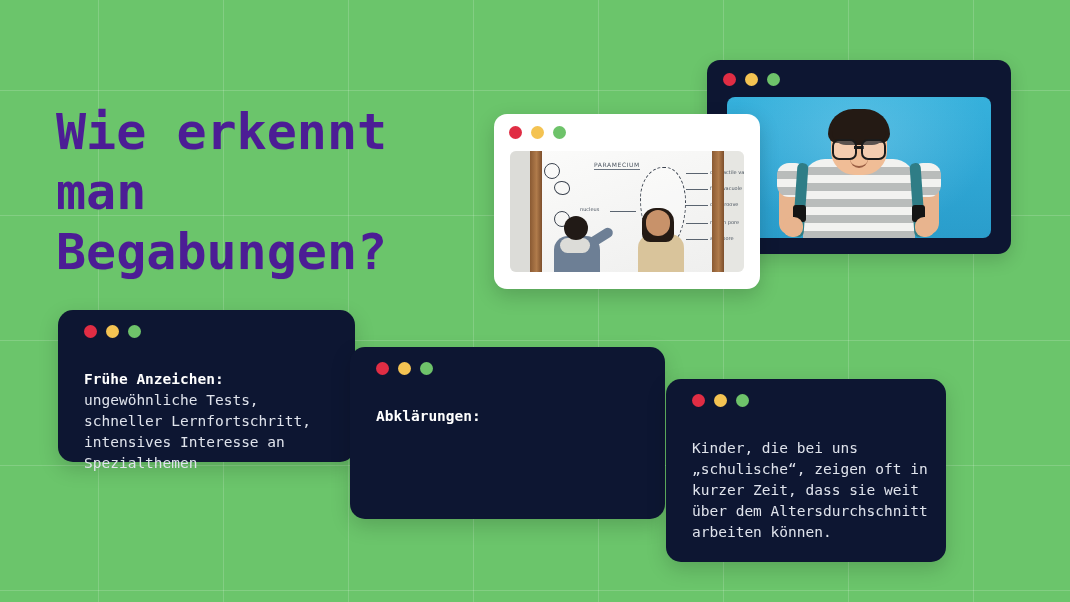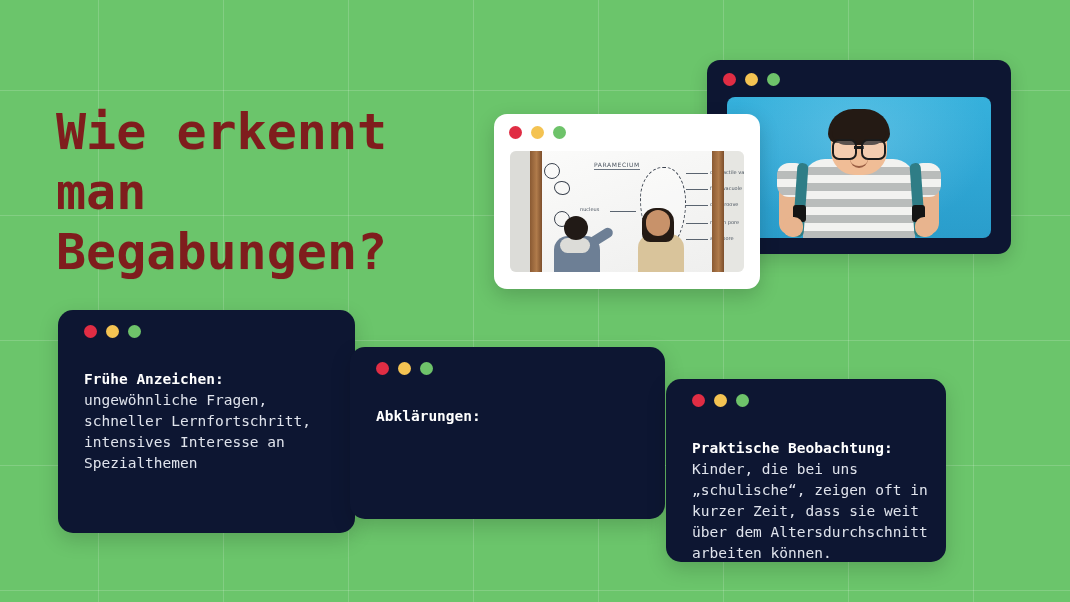--- a/index.html
+++ b/index.html
@@ -26,21 +26,21 @@
     background-position: -27px -35px;
     pointer-events: none;
   }
 
   
   #title {
     position: absolute;
     left: 56px;
     top: 68px;
     width: 420px;
-    color: #7f1d1d;
+    color: #4c1d95;
     font-family: "DejaVu Sans Mono", "Liberation Mono", monospace;
     font-weight: 700;
     font-size: 50px;
     line-height: 60px;
     letter-spacing: 0px;
     white-space: pre-line;
     text-shadow: 0 1px 0 rgba(0,0,0,0.03);
   }
 
   
@@ -314,21 +314,21 @@
     font-size: 14.5px;
     line-height: 21px;
     color: #dfe3ec;
     white-space: pre-line;
   }
   .card .body .lead-label {
     display: block;
     font-weight: 700;
     color: #ffffff;
   }
-  #card-1 { left: 58px;  top: 310px; width: 297px; height: 223px; z-index: 4; }
+  #card-1 { left: 58px;  top: 310px; width: 297px; height: 152px; z-index: 4; }
   #card-2 { left: 350px; top: 347px; width: 315px; height: 172px; z-index: 5; }
   #card-3 { left: 666px; top: 379px; width: 280px; height: 183px; z-index: 6; }
 </style>
 </head>
 <body>
 
 <div id="slide">
 
   <div id="grid-overlay"></div>
 
@@ -409,21 +409,21 @@
     </div>
   </div>
 
   <div id="card-1" class="card">
     <div class="dots">
       <span class="dot red"></span>
       <span class="dot yellow"></span>
       <span class="dot green"></span>
     </div>
     <div class="body">
-      <span class="lead-label">Frühe Anzeichen:</span><span>ungewöhnliche Fragen, schneller Lernfortschritt, intensives Interesse an Spezialthemen</span>
+      <span class="lead-label">Frühe Anzeichen:</span><span>ungewöhnliche Tests, schneller Lernfortschritt, intensives Interesse an Spezialthemen</span>
     </div>
   </div>
 
   <div id="card-2" class="card">
     <div class="dots">
       <span class="dot red"></span>
       <span class="dot yellow"></span>
       <span class="dot green"></span>
     </div>
     <div class="body">
@@ -431,17 +431,17 @@
     </div>
   </div>
 
   <div id="card-3" class="card">
     <div class="dots">
       <span class="dot red"></span>
       <span class="dot yellow"></span>
       <span class="dot green"></span>
     </div>
     <div class="body">
-      <span class="lead-label">Praktische Beobachtung:</span><span>Kinder, die bei uns „schulische“, zeigen oft in kurzer Zeit, dass sie weit über dem Altersdurchschnitt arbeiten können.</span>
+      <span>Kinder, die bei uns „schulische“, zeigen oft in kurzer Zeit, dass sie weit über dem Altersdurchschnitt arbeiten können.</span>
     </div>
   </div>
 
 </div>
 
 </body></html>

